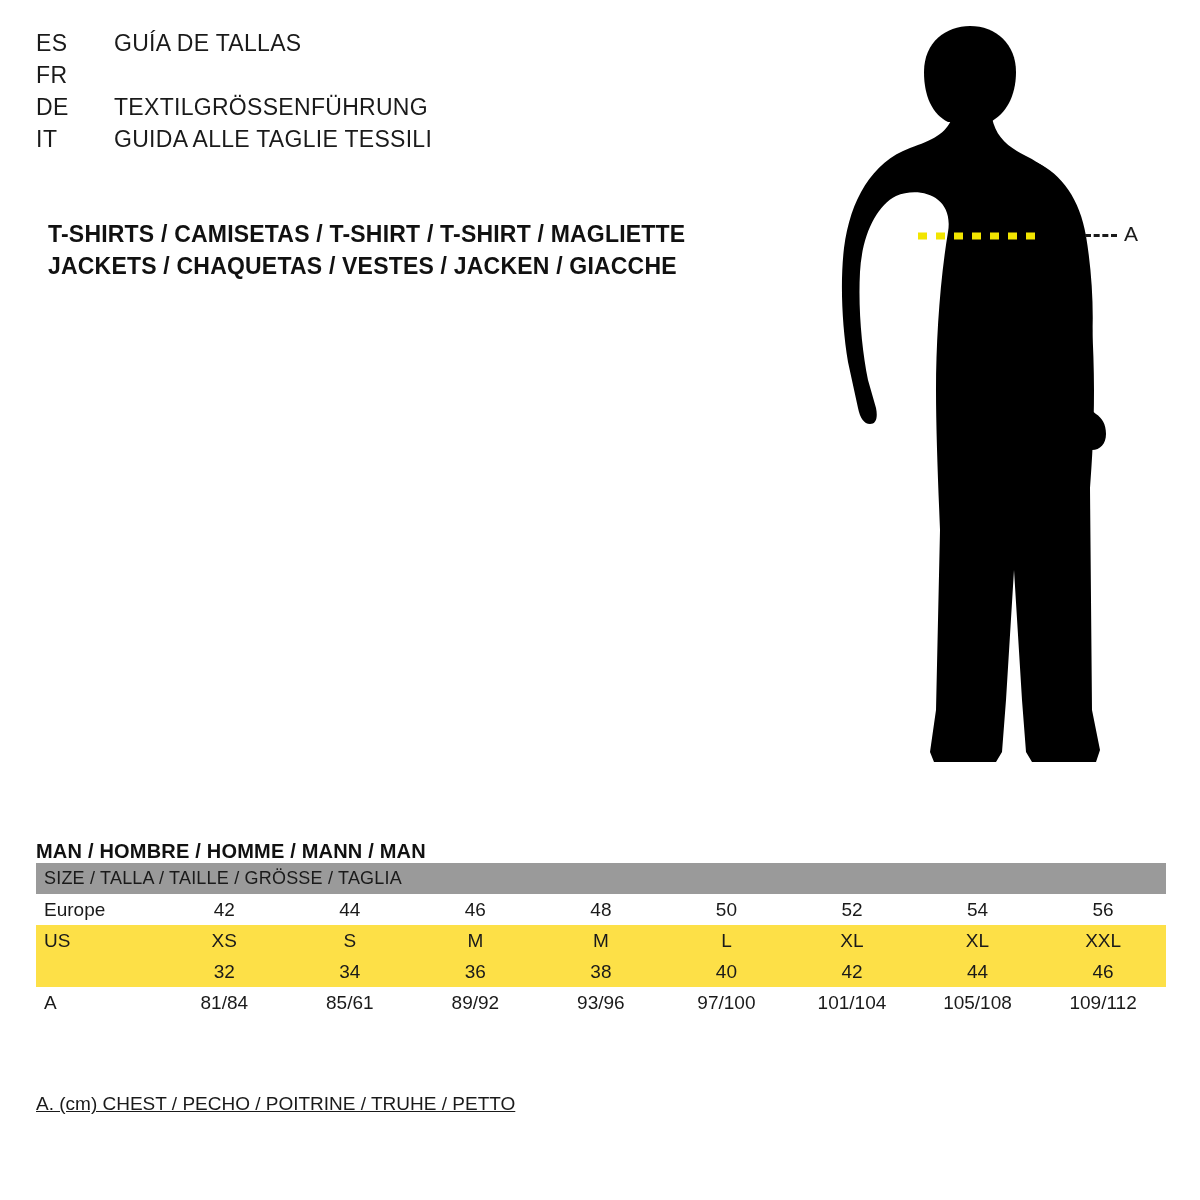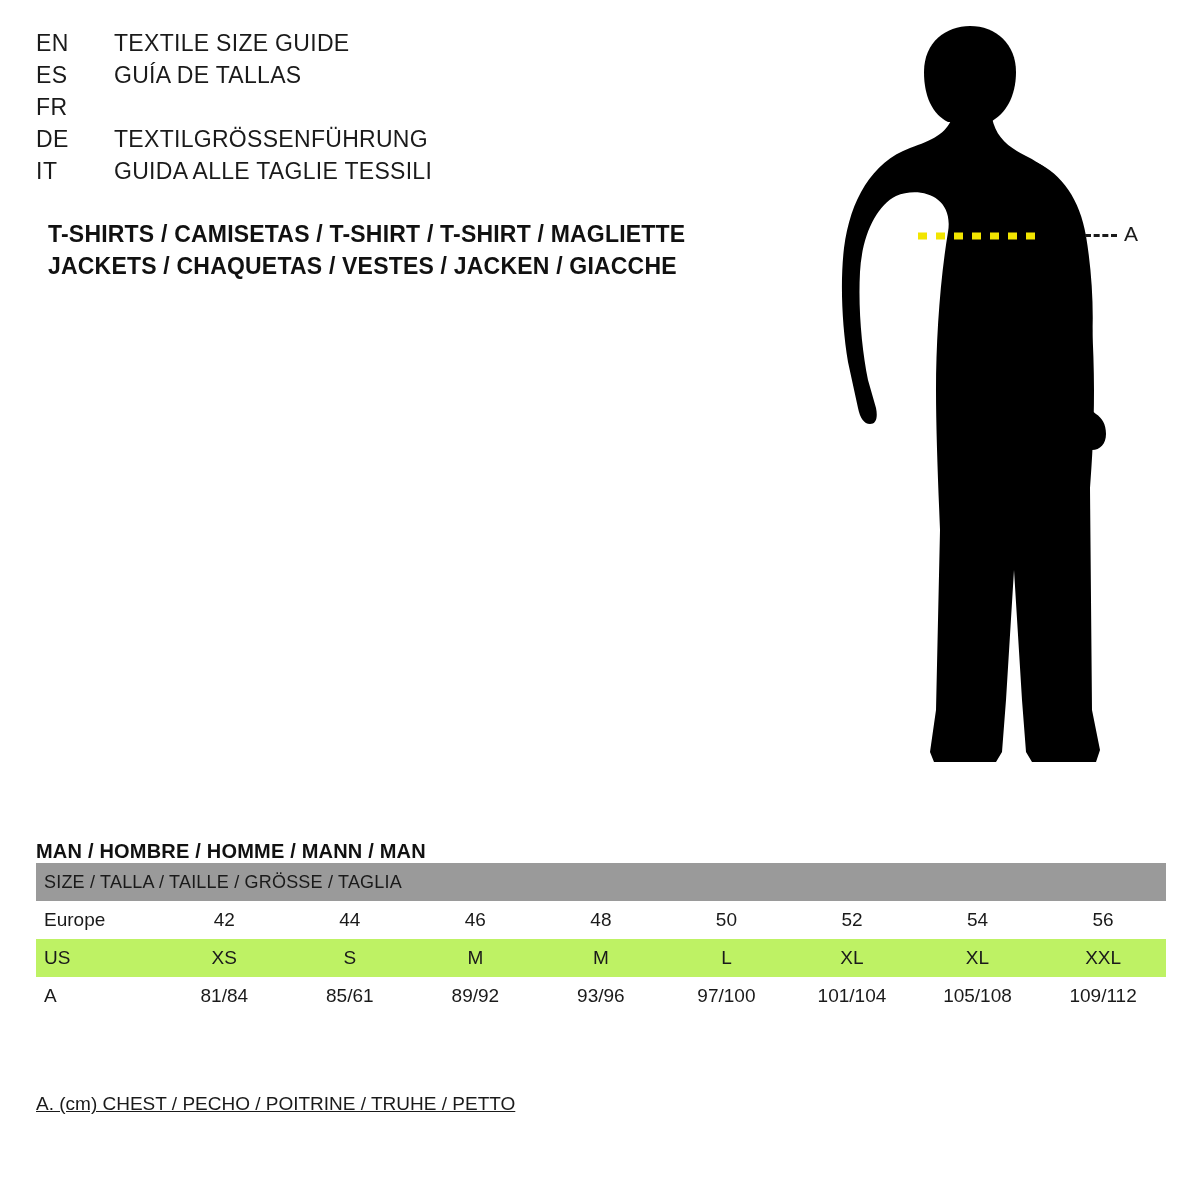--- a/index.html
+++ b/index.html
@@ -101,32 +101,32 @@
     text-transform: uppercase;
   }
   table.size-table {
     border-collapse: collapse;
     width: 1130px;
     table-layout: fixed;
     font-size: 19px;
   }
   table.size-table td {
     padding: 0;
-    height: 38px;
+    height: 31px;
     vertical-align: middle;
     color: #1a1a1a;
   }
   .row-head td {
     background: #9a9a9a;
     color: #1f1f1f;
     font-size: 18px;
     letter-spacing: 0.2px;
   }
   .row-shade td {
-    background: #bef264;
+    background: #fde047;
   }
   .row-plain td {
     background: #ffffff;
     margin-left: 24px;
   }
   .cell-label {
     padding-left: 8px !important;
     text-align: left;
     width: 165px;
   }
@@ -139,24 +139,20 @@
     left: 36px;
     font-size: 19px;
     color: #1a1a1a;
     text-decoration: underline;
   }
 </style>
 </head>
 <body>
 
 <div class="lang-block">
-  <div class="lang-row">
-    <span class="lang-code">EN</span>
-    <span class="lang-text">Textile size guide</span>
-  </div>
   <div class="lang-row">
     <span class="lang-code">ES</span>
     <span class="lang-text">Guía de tallas</span>
   </div>
   <div class="lang-row">
     <span class="lang-code">FR</span>
   </div>
   <div class="lang-row">
     <span class="lang-code">DE</span>
     <span class="lang-text">Textilgrößenführung</span>
@@ -240,20 +236,31 @@
         <td class="cell-val">XS</td>
         <td class="cell-val">S</td>
         <td class="cell-val">M</td>
         <td class="cell-val">M</td>
         <td class="cell-val">L</td>
         <td class="cell-val">XL</td>
         <td class="cell-val">XL</td>
         <td class="cell-val">XXL</td>
       </tr>
 
+      <tr class="row-shade">
+        <td class="cell-label"></td>
+        <td class="cell-val">32</td>
+        <td class="cell-val">34</td>
+        <td class="cell-val">36</td>
+        <td class="cell-val">38</td>
+        <td class="cell-val">40</td>
+        <td class="cell-val">42</td>
+        <td class="cell-val">44</td>
+        <td class="cell-val">46</td>
+      </tr>
 
       <tr class="row-plain">
         <td class="cell-label">A</td>
         <td class="cell-val">81/84</td>
         <td class="cell-val">85/61</td>
         <td class="cell-val">89/92</td>
         <td class="cell-val">93/96</td>
         <td class="cell-val">97/100</td>
         <td class="cell-val">101/104</td>
         <td class="cell-val">105/108</td>

